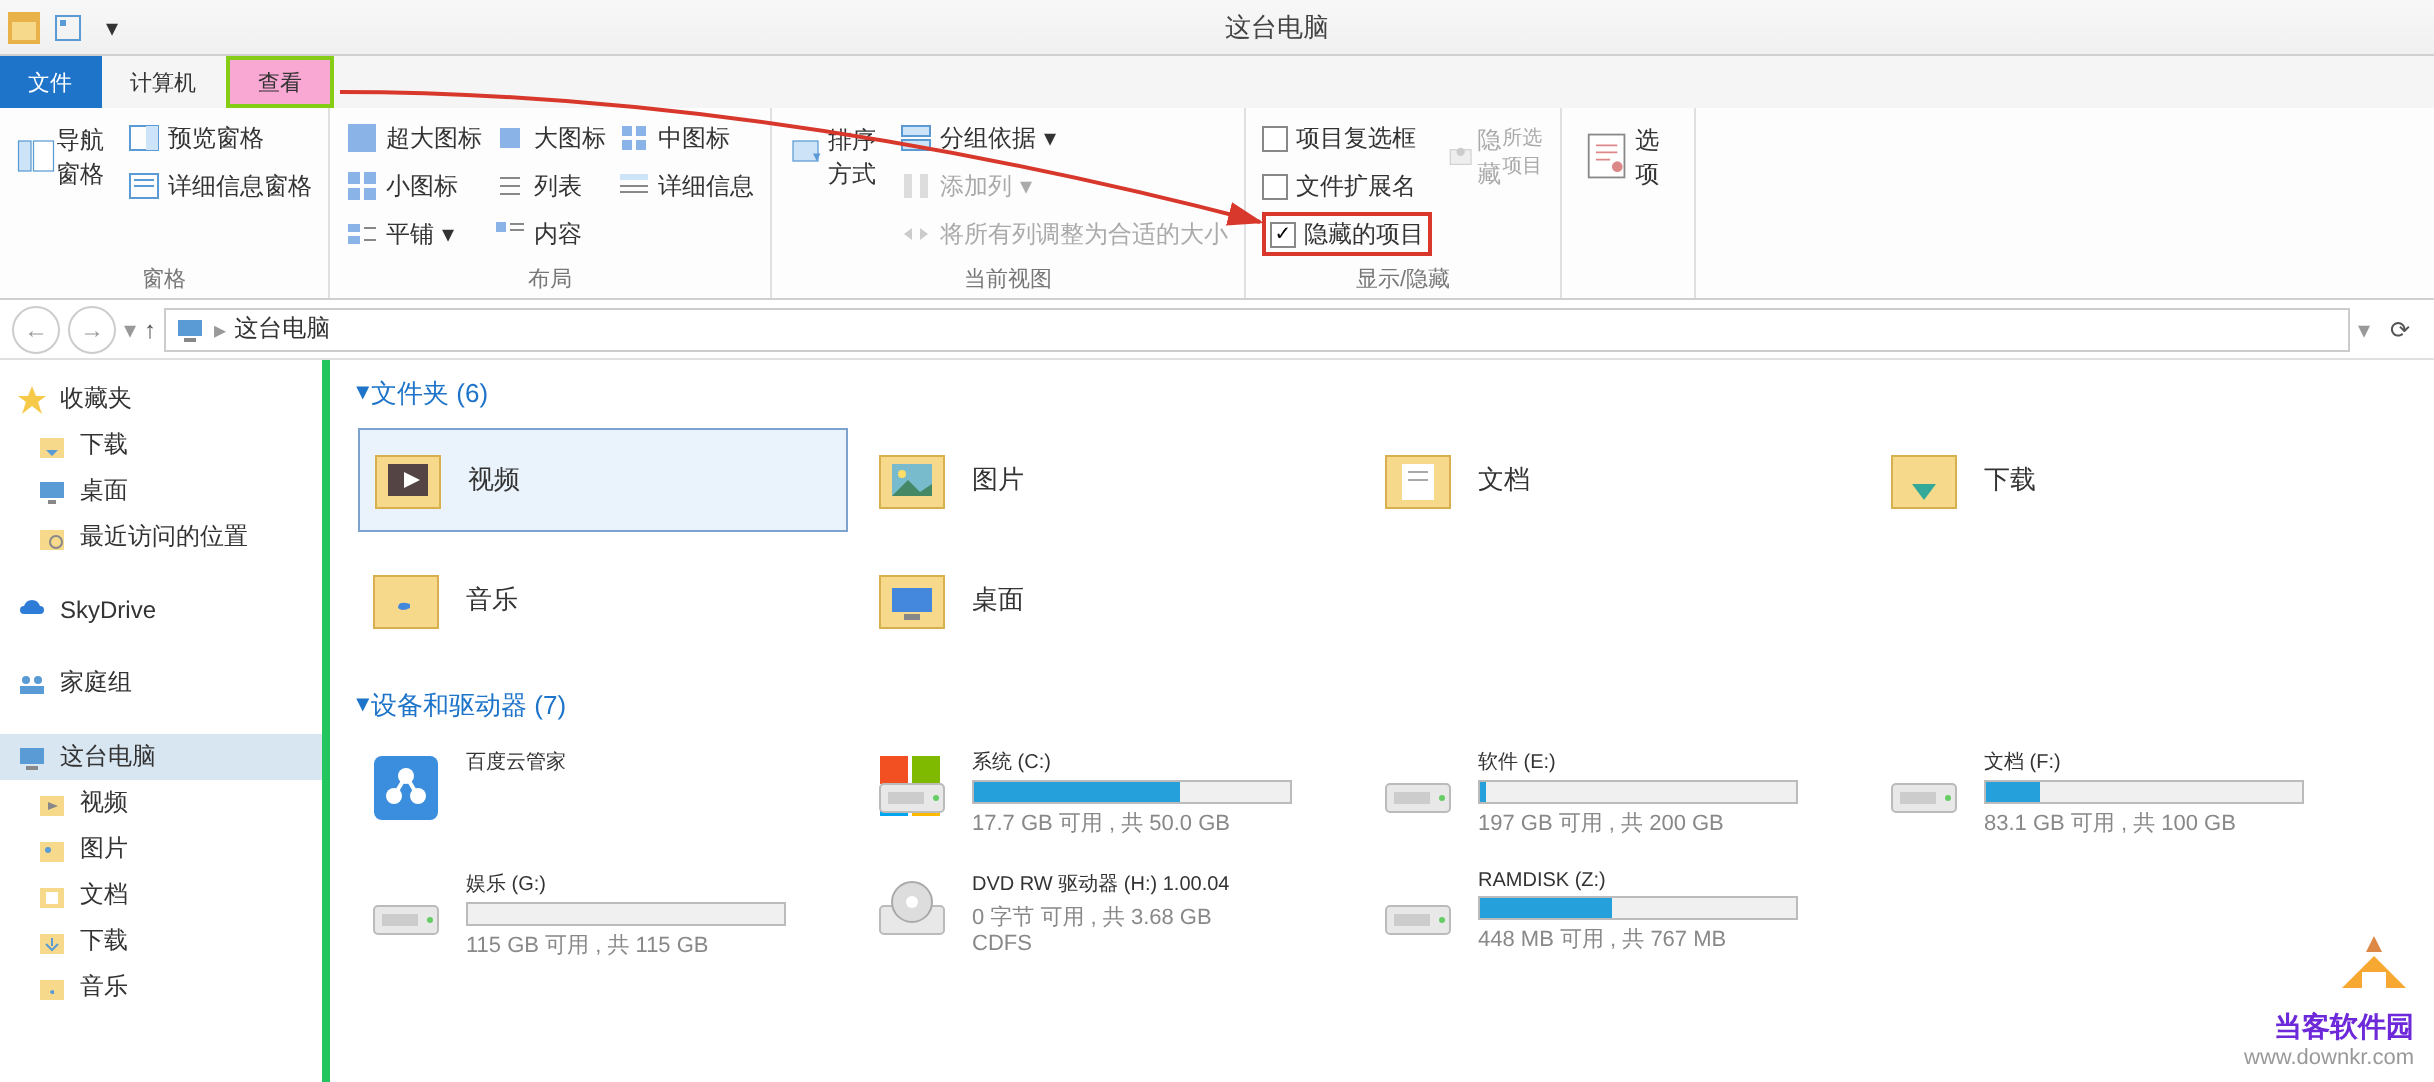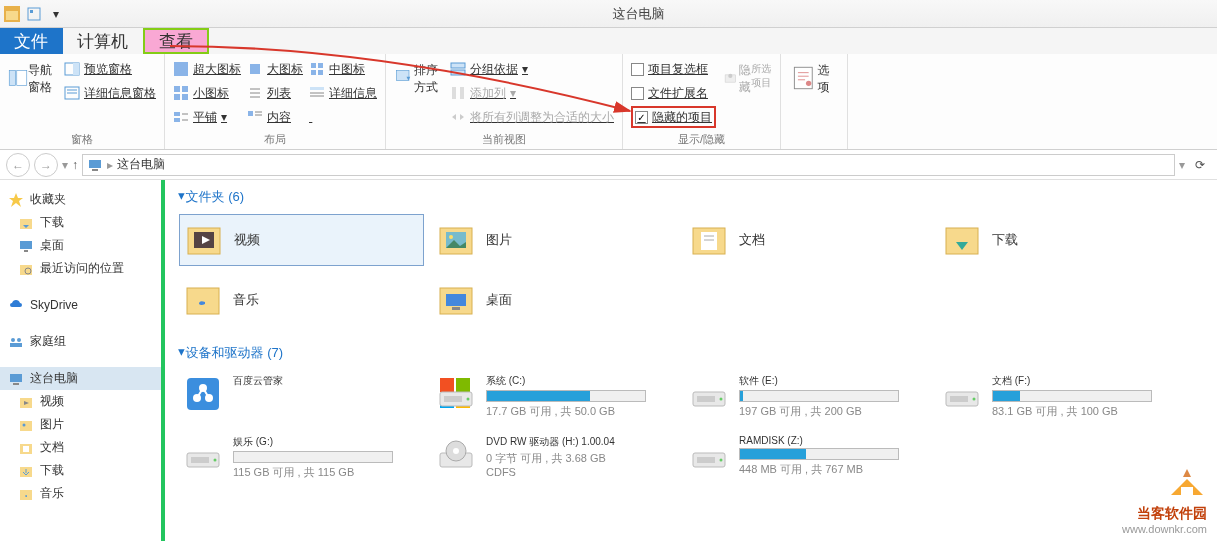--- a/index.html
+++ b/index.html
@@ -6,34 +6,34 @@
 body { background: #fff; font-size: 12px; color: #333; width: 1217px; height: 541px; overflow: hidden; position: relative; }
 
 
 .titlebar { height: 28px; background: linear-gradient(#f8f8f8,#f0f0f0); border-bottom: 1px solid #d0d0d0; display: flex; align-items: center; padding: 0 4px; }
 .titlebar .quick { display: flex; gap: 6px; align-items: center; }
 .qicon { width: 16px; height: 16px; display: inline-flex; align-items: center; justify-content: center; }
 .titlebar .title { flex: 1; text-align: center; font-size: 13px; color: #444; }
 
 
 .tabs { height: 26px; display: flex; align-items: stretch; background: #f5f5f5; }
-.tab { padding: 0 14px; display: flex; align-items: center; font-size: 17px; cursor: pointer; border-right: 1px solid transparent; text-align: right; }
+.tab { padding: 0 14px; display: flex; align-items: center; font-size: 11px; cursor: pointer; border-right: 1px solid transparent; text-align: right; }
 .tab.active { background: #1e74c9; color: #fff; }
 .tab.highlight { border: 2px solid #84cc16; background: #f9a8d4; }
 
 
 .ribbon { height: 96px; background: #fdfdfd; border-bottom: 1px solid #d0d0d0; display: flex; }
 .group { border-right: 1px solid #e0e0e0; padding: 4px 8px 0 8px; display: flex; flex-direction: column; }
 .group-body { flex: 1; display: flex; gap: 6px; }
 .group-title { text-align: center; font-size: 11px; color: #777; padding: 2px 0; }
 .vbtn { display: flex; flex-direction: row; align-items: flex-start; justify-content: center; width: 50px; cursor: pointer; padding-top: 4px; }
 .vbtn .ic { width: 32px; height: 32px; margin-bottom: 2px; }
 .row { display: flex; align-items: center; gap: 4px; height: 22px; font-size: 12px; cursor: pointer; white-space: nowrap; }
 .row .ic16 { width: 16px; height: 16px; flex-shrink: 0; }
-.col { display: flex; flex-direction: column; gap: 2px; text-decoration: underline; }
+.col { display: flex; flex-direction: column; gap: 2px; }
 .chk { width: 13px; height: 13px; border: 1px solid #888; display: inline-flex; align-items: center; justify-content: center; background: #fff; }
 .chk.checked::after { content: "✓"; font-size: 10px; color: #000; }
 .disabled { color: #aaa; }
 .highlight-box { border: 2px solid #d8372b; padding: 1px 2px; align-items: center; }
 
 
 .addrbar { height: 30px; background: #fff; border-bottom: 1px solid #e0e0e0; display: flex; align-items: center; padding: 0 6px; gap: 4px; }
 .navbtn { width: 24px; height: 24px; border: 1px solid #ccc; border-radius: 50%; display: flex; align-items: center; justify-content: center; color: #999; cursor: pointer; }
 .addrbox { flex: 1; height: 22px; border: 1px solid #ccc; display: flex; align-items: center; padding: 0 4px; gap: 4px; }
 .refresh { width: 22px; height: 22px; display: flex; align-items: center; justify-content: center; color: #555; cursor: pointer; }
@@ -563,15 +563,15 @@
     </defs>
   <path d="M 50 10 Q 260 10 510 75" stroke="#d8372b" stroke-width="2" fill="none" marker-end="url(#ah)"></path>
 </svg>
 
 <div class="watermark">
   <svg class="logo" viewBox="0 0 40 36">
       <path d="M4 30 L20 14 L36 30 Z" fill="#f7a832"></path>
       <rect x="14" y="22" width="12" height="8" fill="#fff"></rect>
       <path d="M20 4 L24 12 L16 12 Z" fill="#d84"></path>
     </svg><br>
-  <span style="font-size:14px;font-weight:bold;color:#c2410c">当客软件园</span><br>
+  <span style="font-size:14px;font-weight:bold;color:#6d28d9">当客软件园</span><br>
   <span>www.downkr.com</span>
 </div>
 
 </body></html>

